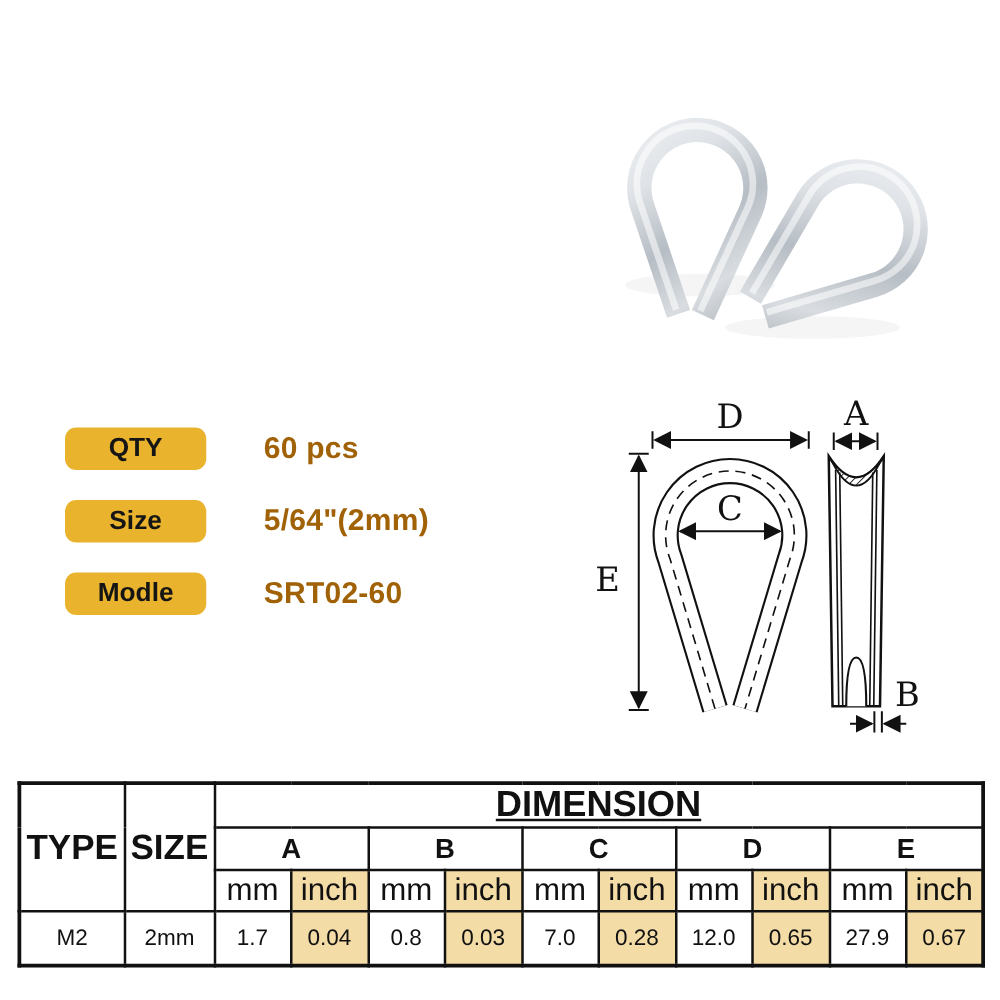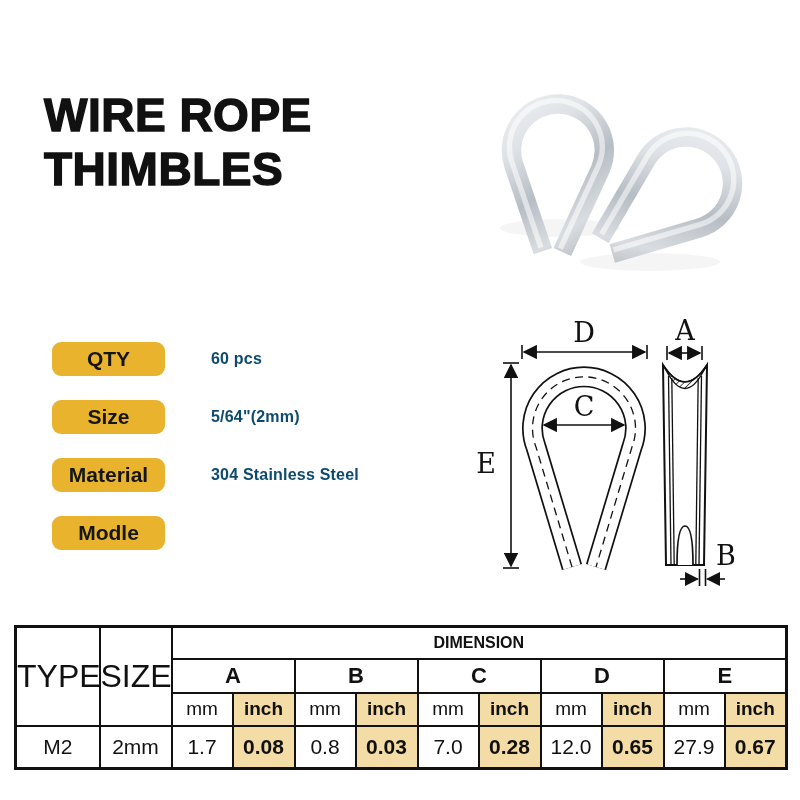--- a/index.html
+++ b/index.html
@@ -14,50 +14,46 @@
 
   
   .photo { position:absolute; left:430px; top:10px; }
 
   
   .specs { position:absolute; left:52px; top:342px; }
   .spec-row { display:flex; align-items:center; height:34px; margin-bottom:24px; }
   .spec-badge { width:113px; height:34px; background:#E9B32D; border-radius:9px;
                 display:flex; align-items:center; justify-content:center;
                 color:#151515; font-size:21px; font-weight:bold; }
-  .spec-value { margin-left:46px; color:#0c4a6e; font-size:16px; font-weight:bold;
+  .spec-value { margin-left:46px; color:#a16207; font-size:24px; font-weight:bold;
                 letter-spacing:0.2px; }
 
   
   .diagram { position:absolute; left:473px; top:313px; }
   .dim-label { font-family:"DejaVu Serif", serif; font-size:27px; fill:#111; }
 
   
   .spec-table { position:absolute; left:14px; top:625px; width:772px;
                 border-collapse:collapse; table-layout:fixed;
                 font-family:"Liberation Sans", sans-serif; }
   .spec-table td, .spec-table th { border:2px solid #111; text-align:center;
                 vertical-align:middle; background:#fff; color:#111; }
   .spec-table { border:3px solid #111; }
-  .th-big   { font-size:32px; font-weight:normal;margin-top:16px; }
-  .th-dim   { font-size:16px; font-weight:bold; height:32px; }
+  .th-big   { font-size:28px; font-weight:bold;margin-top:16px; }
+  .th-dim   { font-size:29px; font-weight:bold; height:32px;text-decoration:underline; }
   .th-letter{ font-size:22px; font-weight:bold; height:34px; }
-  .th-unit  { font-size:19px; font-weight:normal; height:33px;margin-top:40px; }
-  .td-data  { font-size:21px; font-weight:normal; height:43px; }
-  .tan      { background:#F3DCA6 !important;font-weight:bold; }
+  .th-unit  { font-size:25px; font-weight:normal; height:33px;margin-top:40px; }
+  .td-data  { font-size:18px; font-weight:normal; height:43px; }
+  .tan      { background:#F3DCA6 !important; }
 </style>
 </head>
 <body>
 
 <div id="stage">
 
-  <div class="title">
-    <div>WIRE ROPE</div>
-    <div>THIMBLES</div>
-  </div>
 
   <svg class="photo" width="360" height="290" viewBox="0 0 360 290">
     <defs>
       <linearGradient id="steel" gradientUnits="userSpaceOnUse" x1="-60" y1="-70" x2="70" y2="100">
         <stop offset="0" stop-color="#f4f6f8"></stop>
         <stop offset="0.33" stop-color="#dfe3e7"></stop>
         <stop offset="0.55" stop-color="#b6bdc4"></stop>
         <stop offset="0.75" stop-color="#d9dde1"></stop>
         <stop offset="1" stop-color="#9ba2aa"></stop>
       </linearGradient>
@@ -80,25 +76,22 @@
   <div class="specs">
     <div class="spec-row">
       <div class="spec-badge">QTY</div>
       <div class="spec-value">60 pcs</div>
     </div>
     <div class="spec-row">
       <div class="spec-badge">Size</div>
       <div class="spec-value">5/64"(2mm)</div>
     </div>
     <div class="spec-row">
-      <div class="spec-badge">Material</div>
-      <div class="spec-value">304 Stainless Steel</div>
-    </div>
-    <div class="spec-row">
       <div class="spec-badge">Modle</div>
+      <div class="spec-value">SRT02-60</div>
     </div>
   </div>
 
   <svg class="diagram" width="320" height="278" viewBox="0 0 320 278">
     <defs>
       <marker id="ah" viewBox="0 0 10 10" refX="9" refY="5" markerWidth="9" markerHeight="9" orient="auto-start-reverse">
         <path d="M0,0 L10,5 L0,10 Z" fill="#111"></path>
       </marker>
       <pattern id="hatch" width="4.5" height="4.5" patternUnits="userSpaceOnUse" patternTransform="rotate(45)">
         <rect width="4.5" height="4.5" fill="#fff"></rect>
@@ -192,21 +185,21 @@
       <td class="th-unit tan">inch</td>
       <td class="th-unit">mm</td>
       <td class="th-unit tan">inch</td>
       <td class="th-unit">mm</td>
       <td class="th-unit tan">inch</td>
     </tr>
     <tr>
       <td class="td-data">M2</td>
       <td class="td-data">2mm</td>
       <td class="td-data">1.7</td>
-      <td class="td-data tan">0.08</td>
+      <td class="td-data tan">0.04</td>
       <td class="td-data">0.8</td>
       <td class="td-data tan">0.03</td>
       <td class="td-data">7.0</td>
       <td class="td-data tan">0.28</td>
       <td class="td-data">12.0</td>
       <td class="td-data tan">0.65</td>
       <td class="td-data">27.9</td>
       <td class="td-data tan">0.67</td>
     </tr>
   </tbody>

